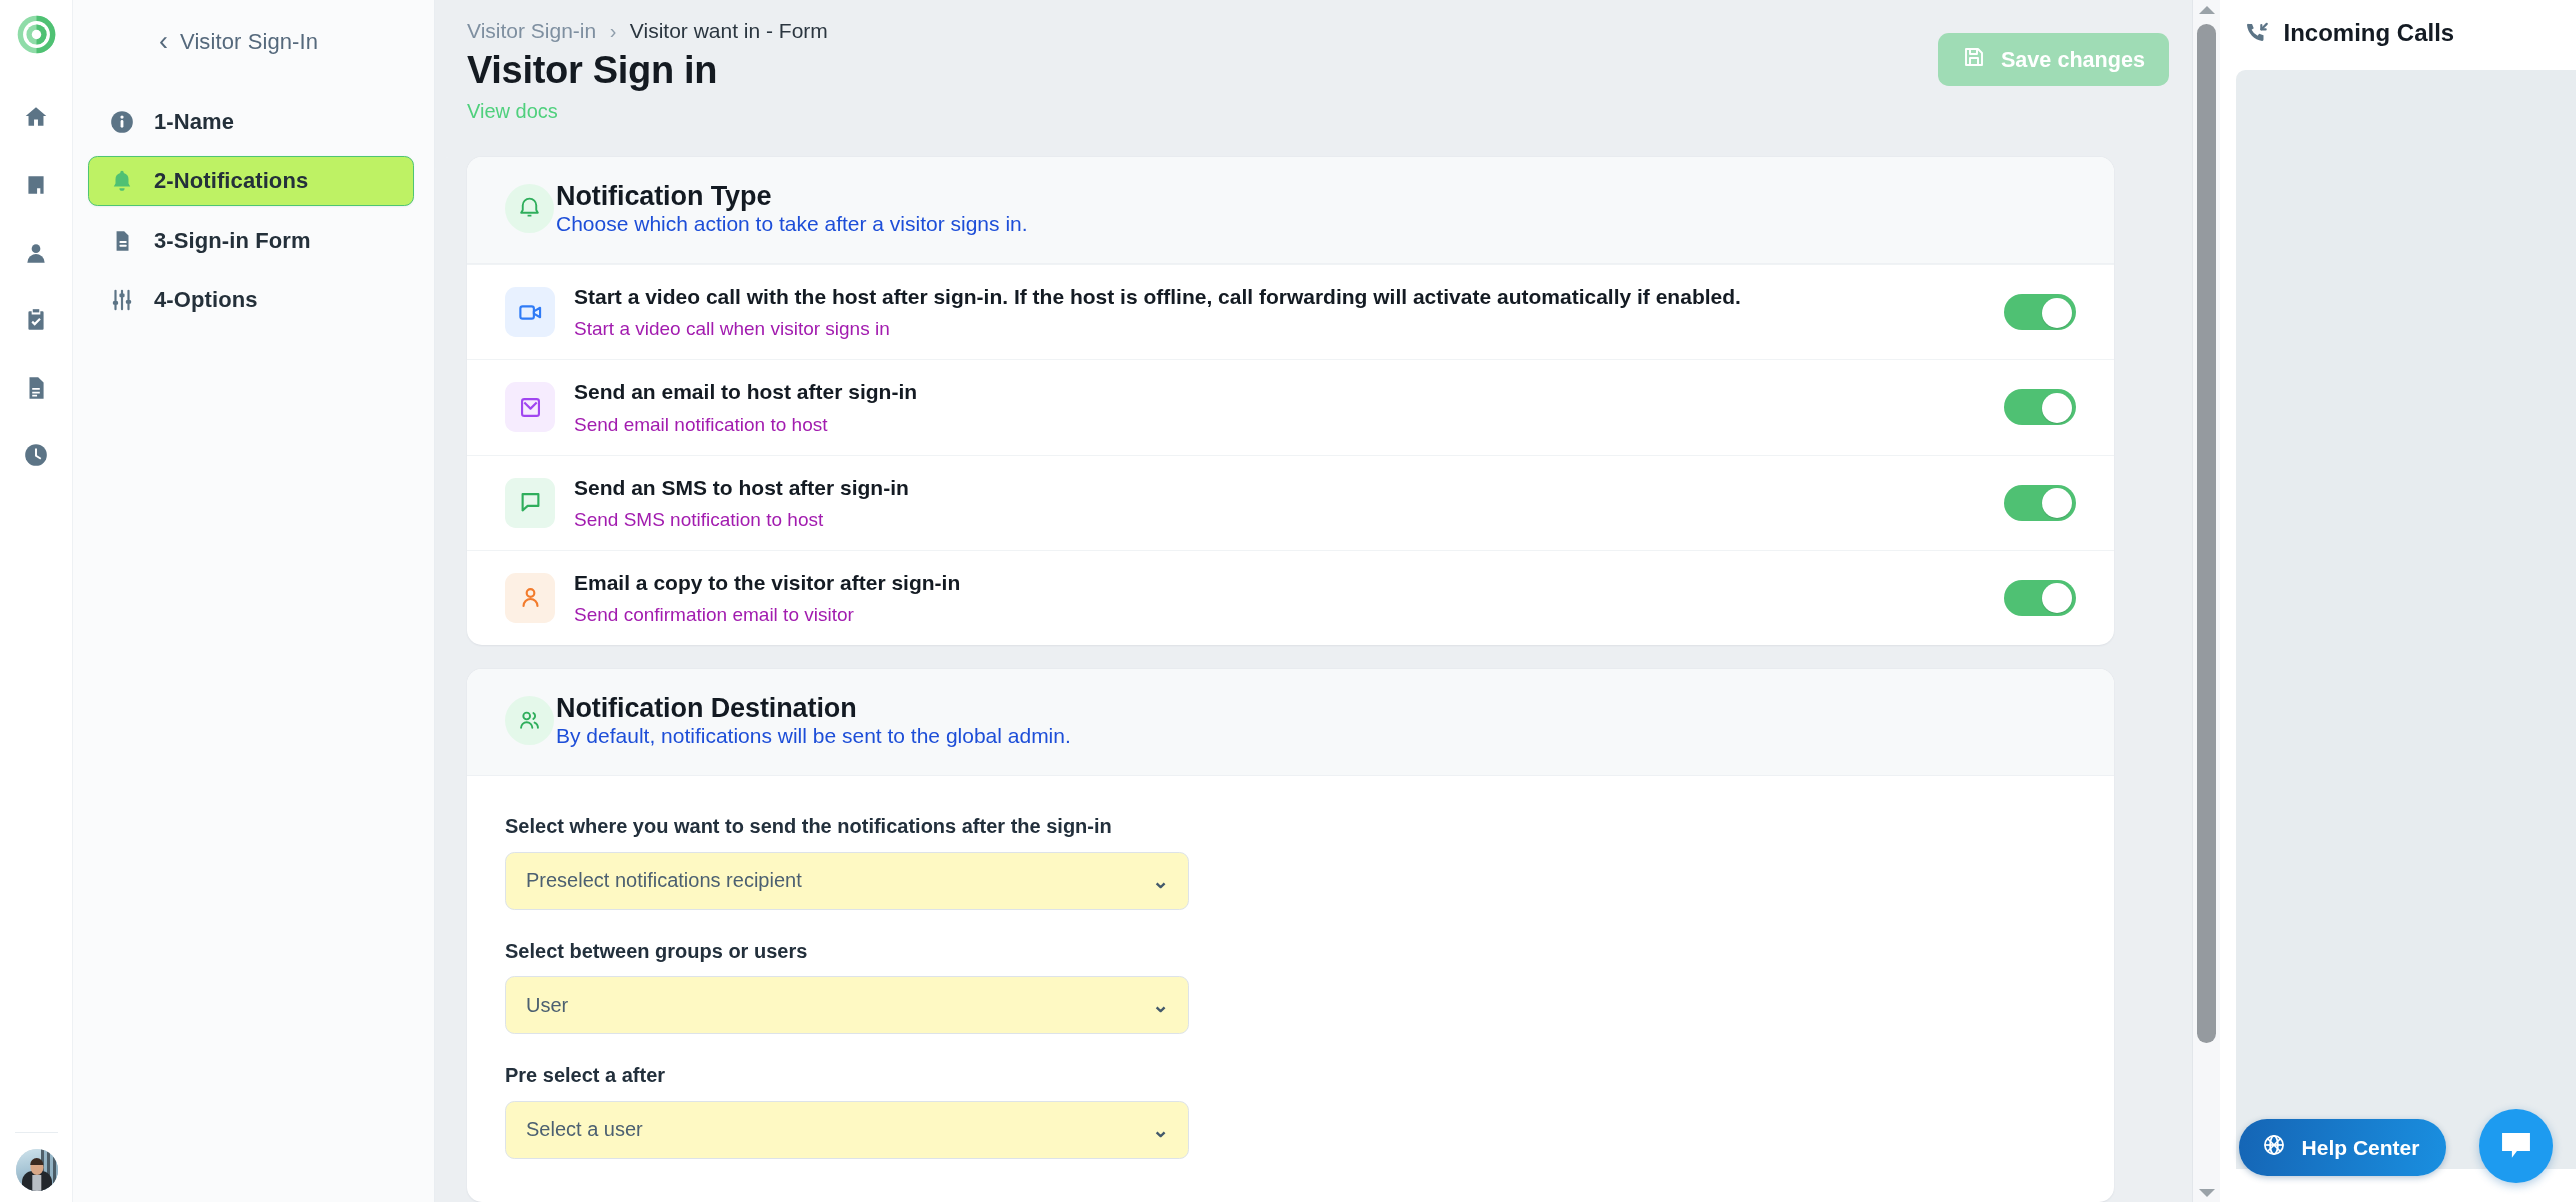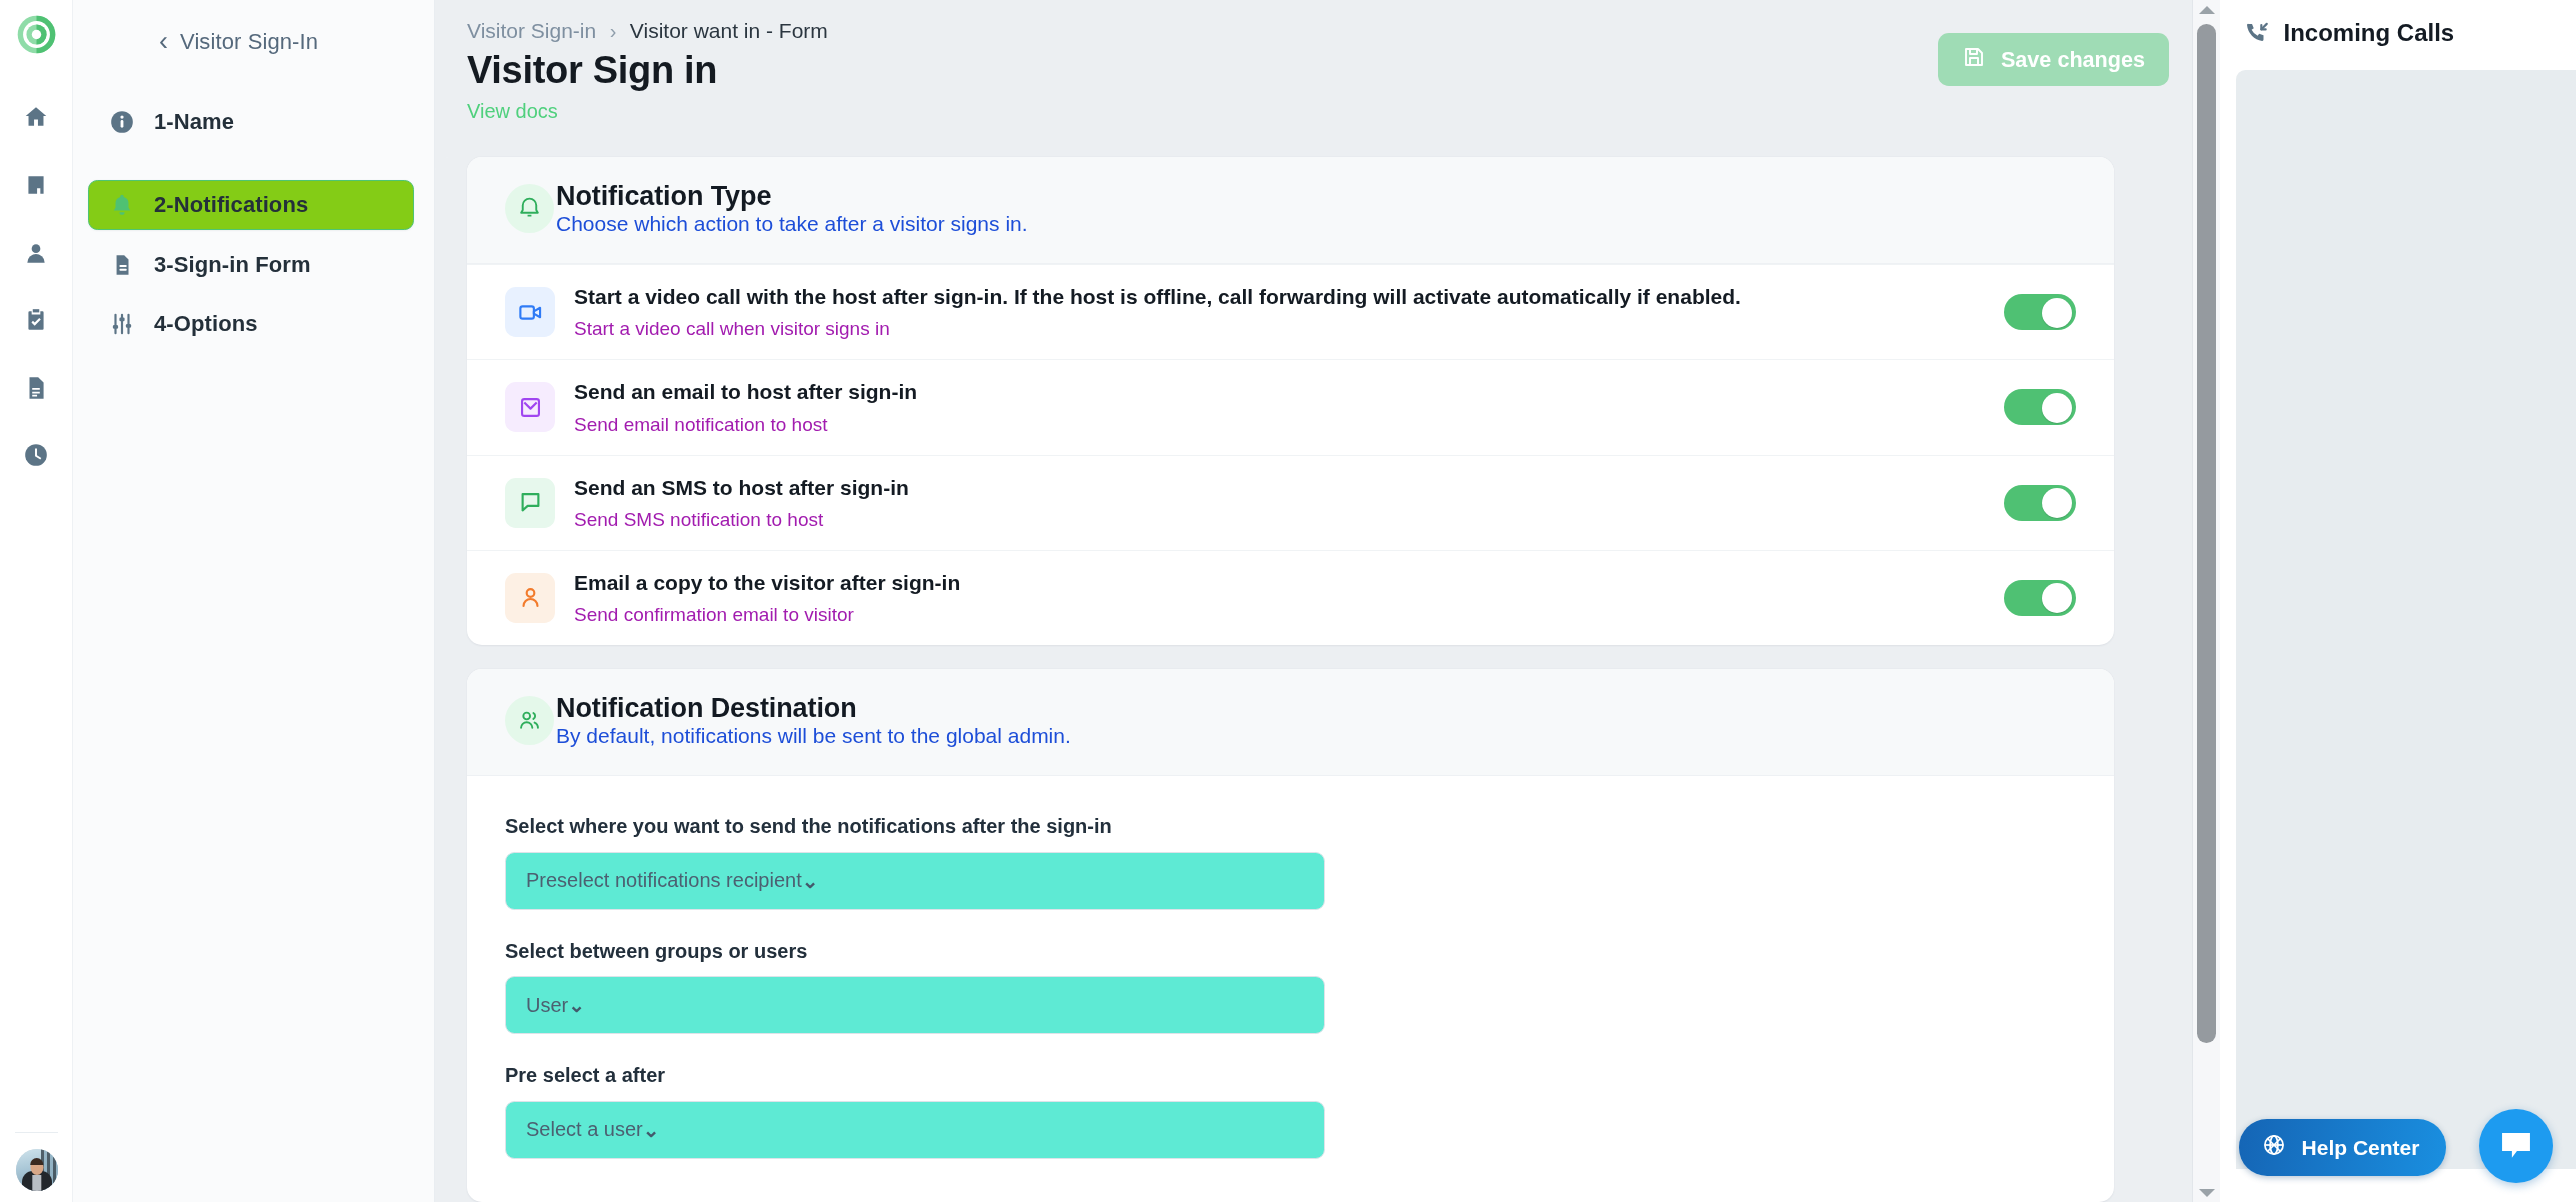--- a/index.html
+++ b/index.html
@@ -56,21 +56,21 @@
   .sb-list { margin-top: 42px; padding: 0 20px 0 15px; display: flex; flex-direction: column; gap: 9.4px; }
   .sb-item {
     display: flex; align-items: center; gap: 17.5px;
     height: 50px; padding: 0 17.5px;
     border-radius: 9.4px; border: 1.3px solid transparent;
     cursor: pointer;
   }
   .sb-item .ic { width: 30px; display:flex; align-items:center; justify-content:center; }
   .sb-item .ic svg { width: 26px; height: 26px; }
   .sb-item .lbl { font-size: 22px; color: #24303a; font-weight: 600; letter-spacing: 0.1px; }
-  .sb-item.active { background: #84cc16; border-color: #4ec573; box-shadow: 0 0.7px 2px rgba(30,50,70,.06); margin-top: 24px; }
+  .sb-item.active { background: #bef264; border-color: #4ec573; box-shadow: 0 0.7px 2px rgba(30,50,70,.06); }
 
   
   .main {
     flex: 1 1 auto; height: 1203px;
     background: #eceff2;
     position: relative;
     overflow: hidden;
   }
   .topbar {
     position: absolute; left: 0; top: 0; right: 0; height: 157px;
@@ -147,24 +147,24 @@
     width: 30px; height: 30px; border-radius: 50%;
     background: #ffffff;
     box-shadow: 0 0.7px 1.3px rgba(0,0,0,.18);
   }
 
   .form-body { padding: 39px 38px 43px 38px; }
   .field { margin-bottom: 30px; }
   .field:last-child { margin-bottom: 0; }
   .field label { display:block; font-size: 20px; font-weight: 700; color: #23303c; margin-bottom: 13.5px; }
   .select {
-    width: 820px; height: 58px;
+    width: 684px; height: 58px;
     border: 1.3px solid #dde3e9; border-radius: 9.4px;
-    background: #5eead4;
-    display: flex; align-items: center; 
+    background: #fef9c3;
+    display: flex; align-items: center; justify-content: space-between;
     padding: 0 19px 0 20px;
     cursor: pointer;
   }
   .select .val { font-size: 20px; color: #4c6071; }
   .select .chev { color: #43596b; font-size: 20px; line-height:1; font-weight: 700; }
 
   
   .scrollbar {
     position: absolute; right: 0; top: 0; width: 28px; height: 1203px;
     background: #f6f7f9; border-left: 0.7px solid #e2e6ea;

